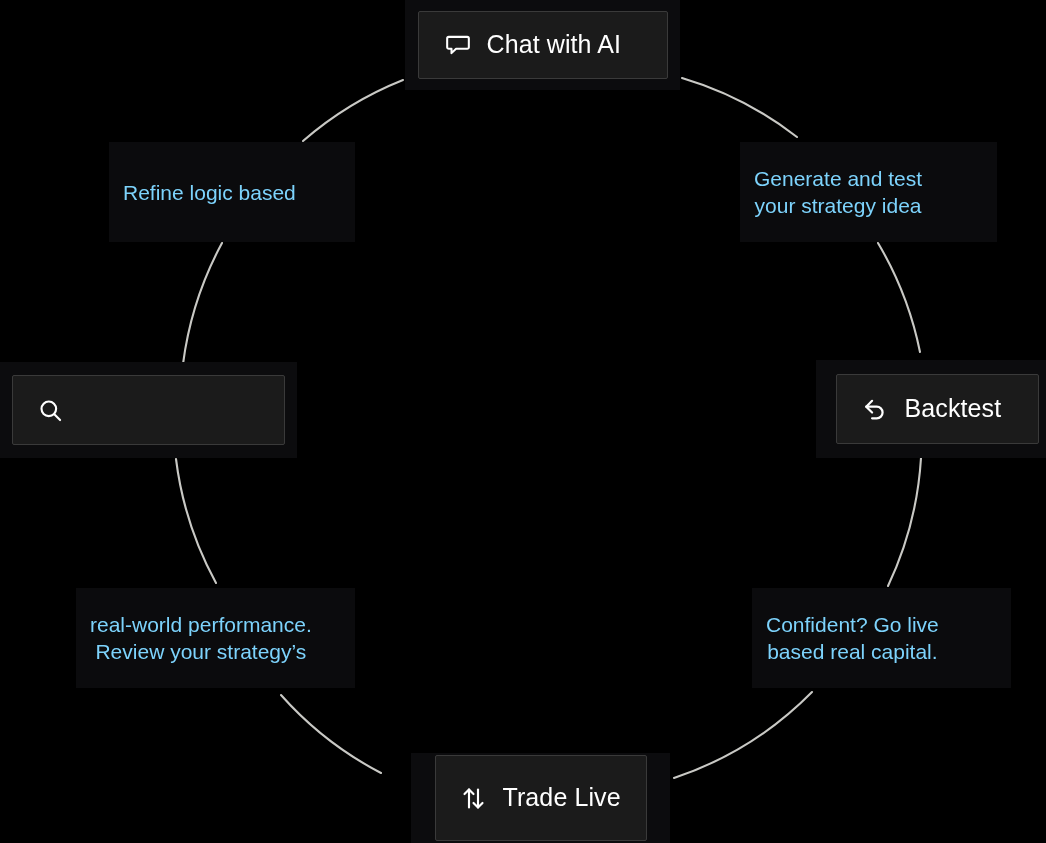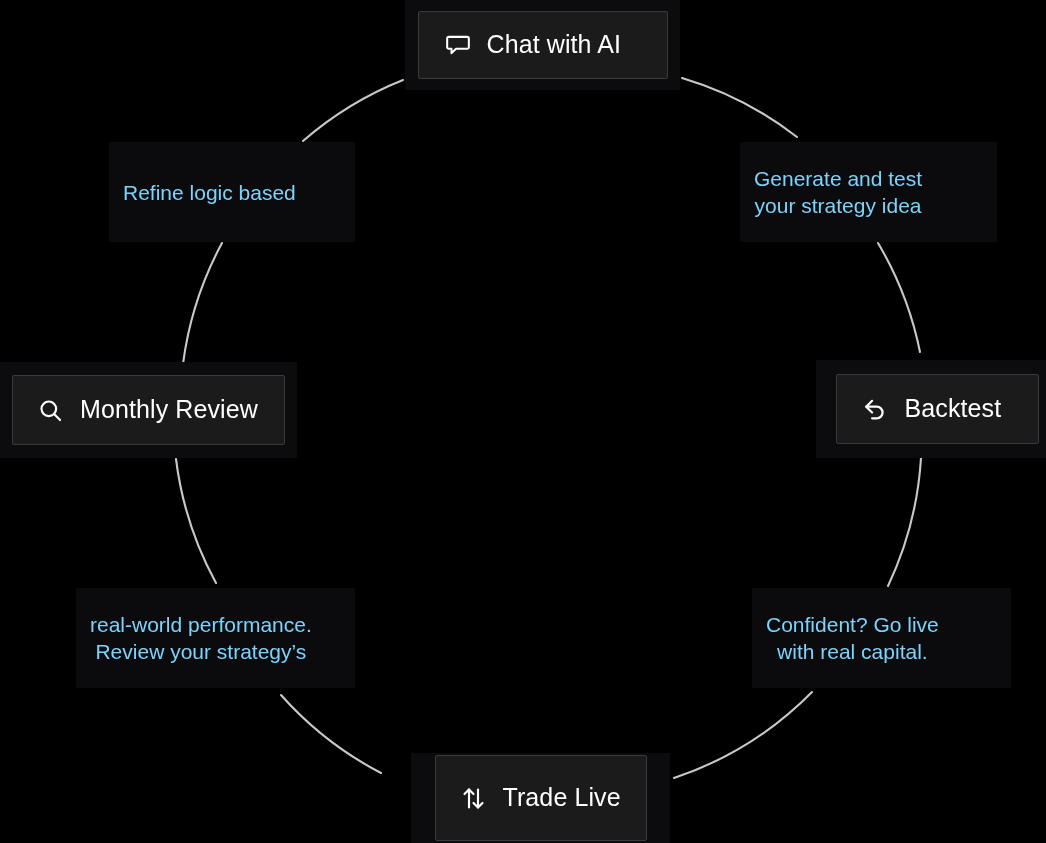--- a/index.html
+++ b/index.html
@@ -150,35 +150,34 @@
   </div>
 
   <div class="node-wrap" style="left:-30px; top:362px; width:327px; height:96px;">
     <button class="action-btn" style="width:273px; height:70px; padding:0 24px; margin-left:30px;">
       <span class="ic">
         <svg width="27" height="27" viewBox="0 0 24 24" fill="none" stroke="#ffffff" stroke-width="1.9" stroke-linecap="round" stroke-linejoin="round">
           <circle cx="10.5" cy="10.5" r="6.5"></circle>
           <line x1="15.4" y1="15.4" x2="20.5" y2="20.5"></line>
         </svg>
       </span>
-      <span class="lbl">Monthly Review</span>
     </button>
   </div>
 
   <div class="desc-box" style="left:740px; top:142px; width:257px; height:100px;">
     <div>
       <span class="txt">Generate and test</span>
       <span class="txt">your strategy idea</span>
     </div>
   </div>
 
   <div class="desc-box" style="left:752px; top:588px; width:259px; height:100px;">
     <div>
       <span class="txt">Confident? Go live</span>
-      <span class="txt">with real capital.</span>
+      <span class="txt">based real capital.</span>
     </div>
   </div>
 
   <div class="desc-box" style="left:76px; top:588px; width:279px; height:100px;">
     <div>
       <span class="txt">real-world performance.</span>
       <span class="txt">Review your strategy’s</span>
     </div>
   </div>
 

